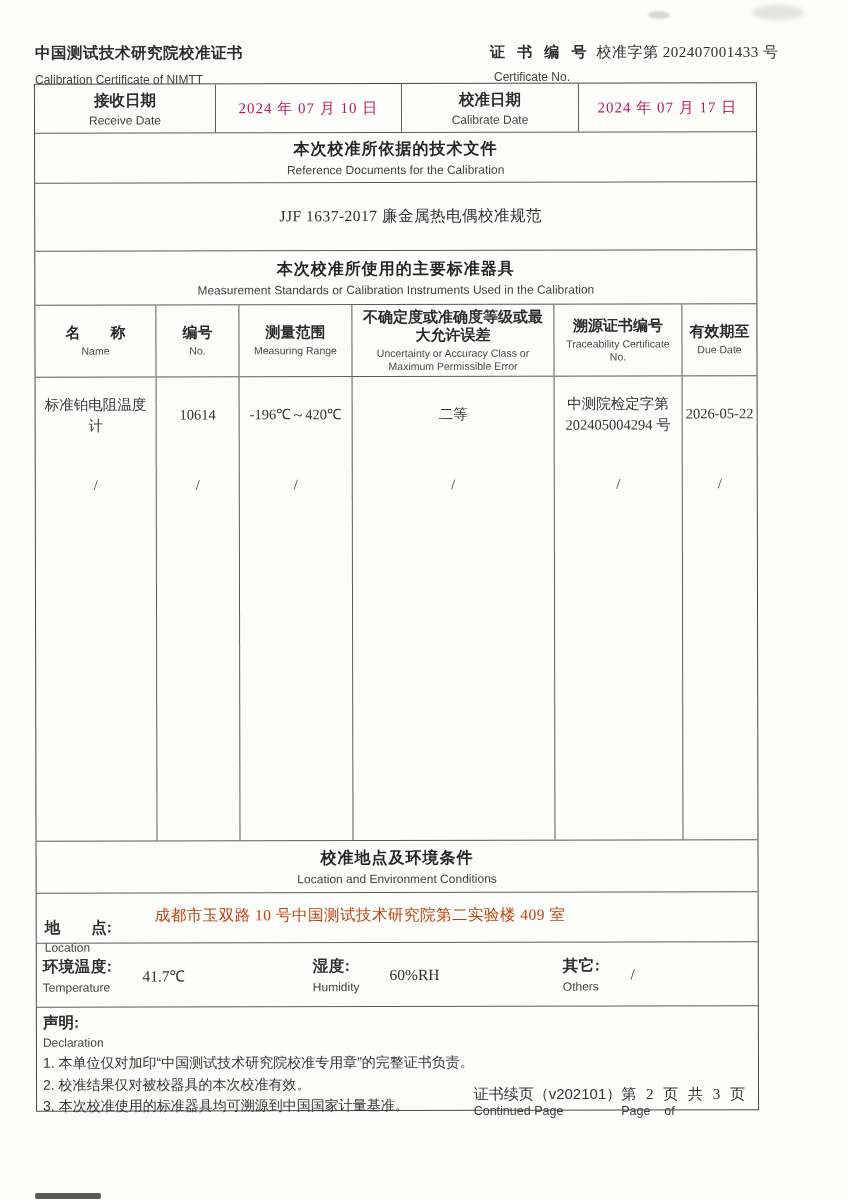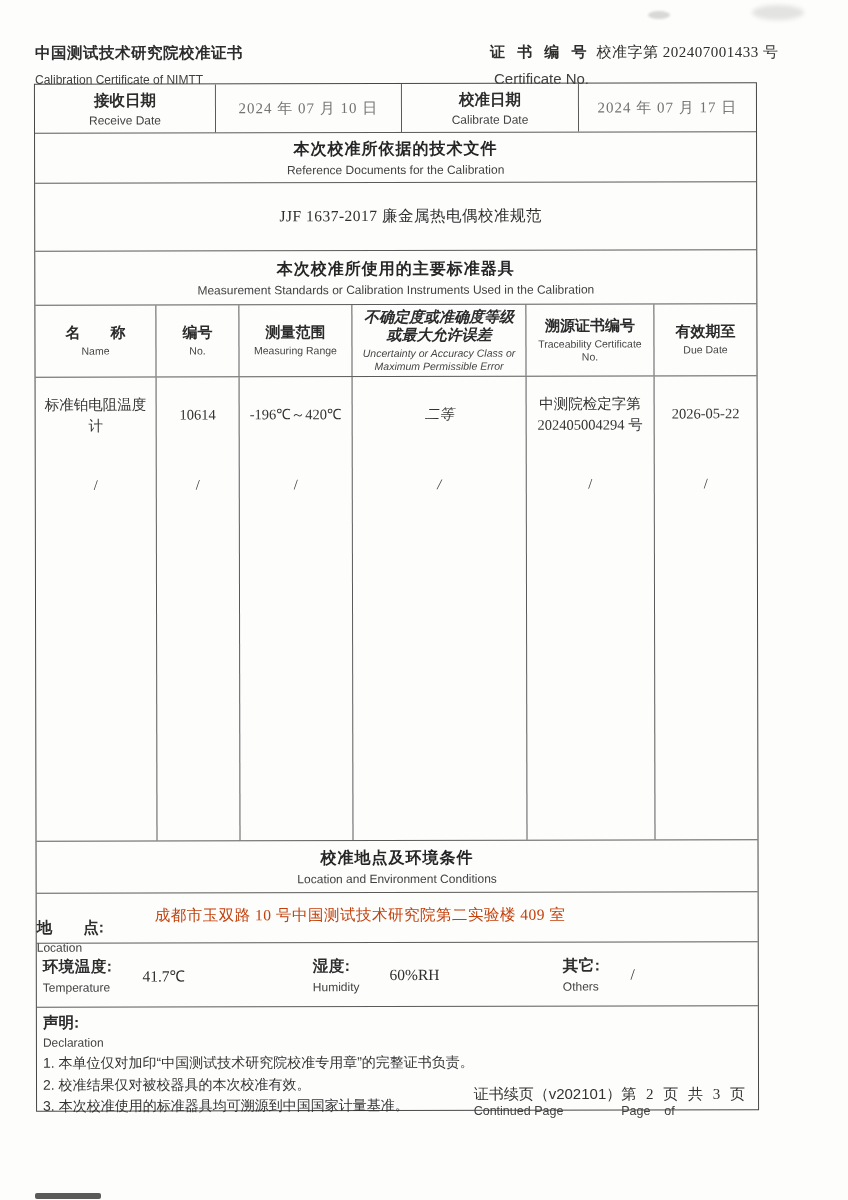--- a/index.html
+++ b/index.html
@@ -21,21 +21,21 @@
   .smudge-bl  { left:35px; top:1193px; width:66px; height:6px; background:#5a5a58; border-radius:2px; filter:blur(0.6px); }
 
   
   .hdr { display:flex; justify-content:space-between; align-items:flex-start; padding-top:43px; height:80px; }
   .hdr .t-cn { font-size:15.5px; font-weight:600; color:#2d2d2d; letter-spacing:0.5px; }
   .hdr .t-en { font-size:12px; color:#3f3f3f; margin-top:9px; }
   .hdr-right { width:268px; }
   .cert-line { font-size:15px; color:#2d2d2d; white-space:nowrap; }
   .cert-label { font-weight:600; letter-spacing:4px; margin-right:6px; }
   .cert-value { font-family:"Liberation Serif", serif; letter-spacing:0.5px; }
-  .cert-en { font-size:15px; color:#3f3f3f; margin-top:8px; margin-left:4px; }
+  .cert-en { font-size:12px; color:#3f3f3f; margin-top:8px; margin-left:4px; }
 
   
   .doc-table {
     position:absolute; left:0; top:83px; width:723px;
     border:1.5px solid #474747;
     background:transparent;
     transform:rotate(-0.12deg);
   }
   .row { display:flex; width:100%; }
   .row + .row { border-top:1px solid #5a5a5a; }
@@ -43,49 +43,49 @@
   .cell + .cell { border-left:1px solid #5a5a5a; }
 
   .cn-label { font-size:15.5px; font-weight:600; color:#2d2d2d; }
   .en-label { font-size:12px; color:#424242; }
   .serif { font-family:"Liberation Serif", serif; }
 
   
   .dates-row { height:48px; }
   .dates-row .cell { display:flex; flex-direction:column; align-items:center; justify-content:center; gap:2px; }
   .d0 { width:180px; } .d1 { width:186px; } .d2 { width:177px; } .d3 { flex:1; }
-  .date-val { font-size:15px; color:#737373; letter-spacing:1px; }
+  .date-val { font-size:15px; color:#be185d; letter-spacing:1px; }
 
   
   .sec-title { flex-direction:column; align-items:center; justify-content:center; display:flex; gap:3px; }
   .sec-ref { height:50px; } .sec-std { height:54px; } .sec-loc { height:52px; }
   .sec-title .cn { font-size:16px; font-weight:600; color:#262626; letter-spacing:1px; }
   .sec-title .en { font-size:12px; color:#424242; }
 
   
   .ref-content { height:68px; display:flex; align-items:center; justify-content:center; }
   .ref-content .val { font-size:15.5px; color:#2f2f2f; letter-spacing:0.5px; margin-left:30px; }
 
   
   .c0 { width:120px; } .c1 { width:83px; } .c2 { width:113px; }
-  .c3 { width:174px;font-style:italic; } .c4 { width:128px; } .c5 { flex:1; }
+  .c3 { width:202px; } .c4 { width:128px; } .c5 { flex:1; }
   .std-header { height:72px; }
   .std-header .cell { display:flex; flex-direction:column; align-items:center; justify-content:center; gap:3px; padding:2px 6px; text-align:center; }
   .std-header .cn { font-size:15px; font-weight:600; color:#2b2b2b; line-height:1.2; }
   .std-header .en { font-size:10.5px; color:#454545; line-height:1.25; }
   .std-body { height:464px; }
   .std-body .cell { display:flex; flex-direction:column; }
   .entry { display:flex; align-items:center; justify-content:center; text-align:center; padding:2px 3px; }
   .entry-1 { height:76px; }
   .entry-2 { height:64px; }
   .std-val { font-size:14.5px; color:#333; line-height:1.45; }
 
   
   .loc-row { height:50px; align-items:center; }
-  .loc-label { width:118px;margin-top:36px; }
+  .loc-label { padding-left:8px; width:118px;margin-top:36px; }
   .loc-label .en-label { margin-top:2px; }
   .loc-val { font-size:15.5px; color:#c2410c; letter-spacing:0.5px; margin-top:-4px; }
 
   
   .env-row { height:64px; align-items:center; }
   .env-group { display:flex; align-items:center; }
   .env-g1 { width:276px; padding-left:6px; }
   .env-g2 { width:250px; }
   .env-g3 { flex:1;align-items:center; }
   .env-label .cn-label { letter-spacing:0.5px; }

